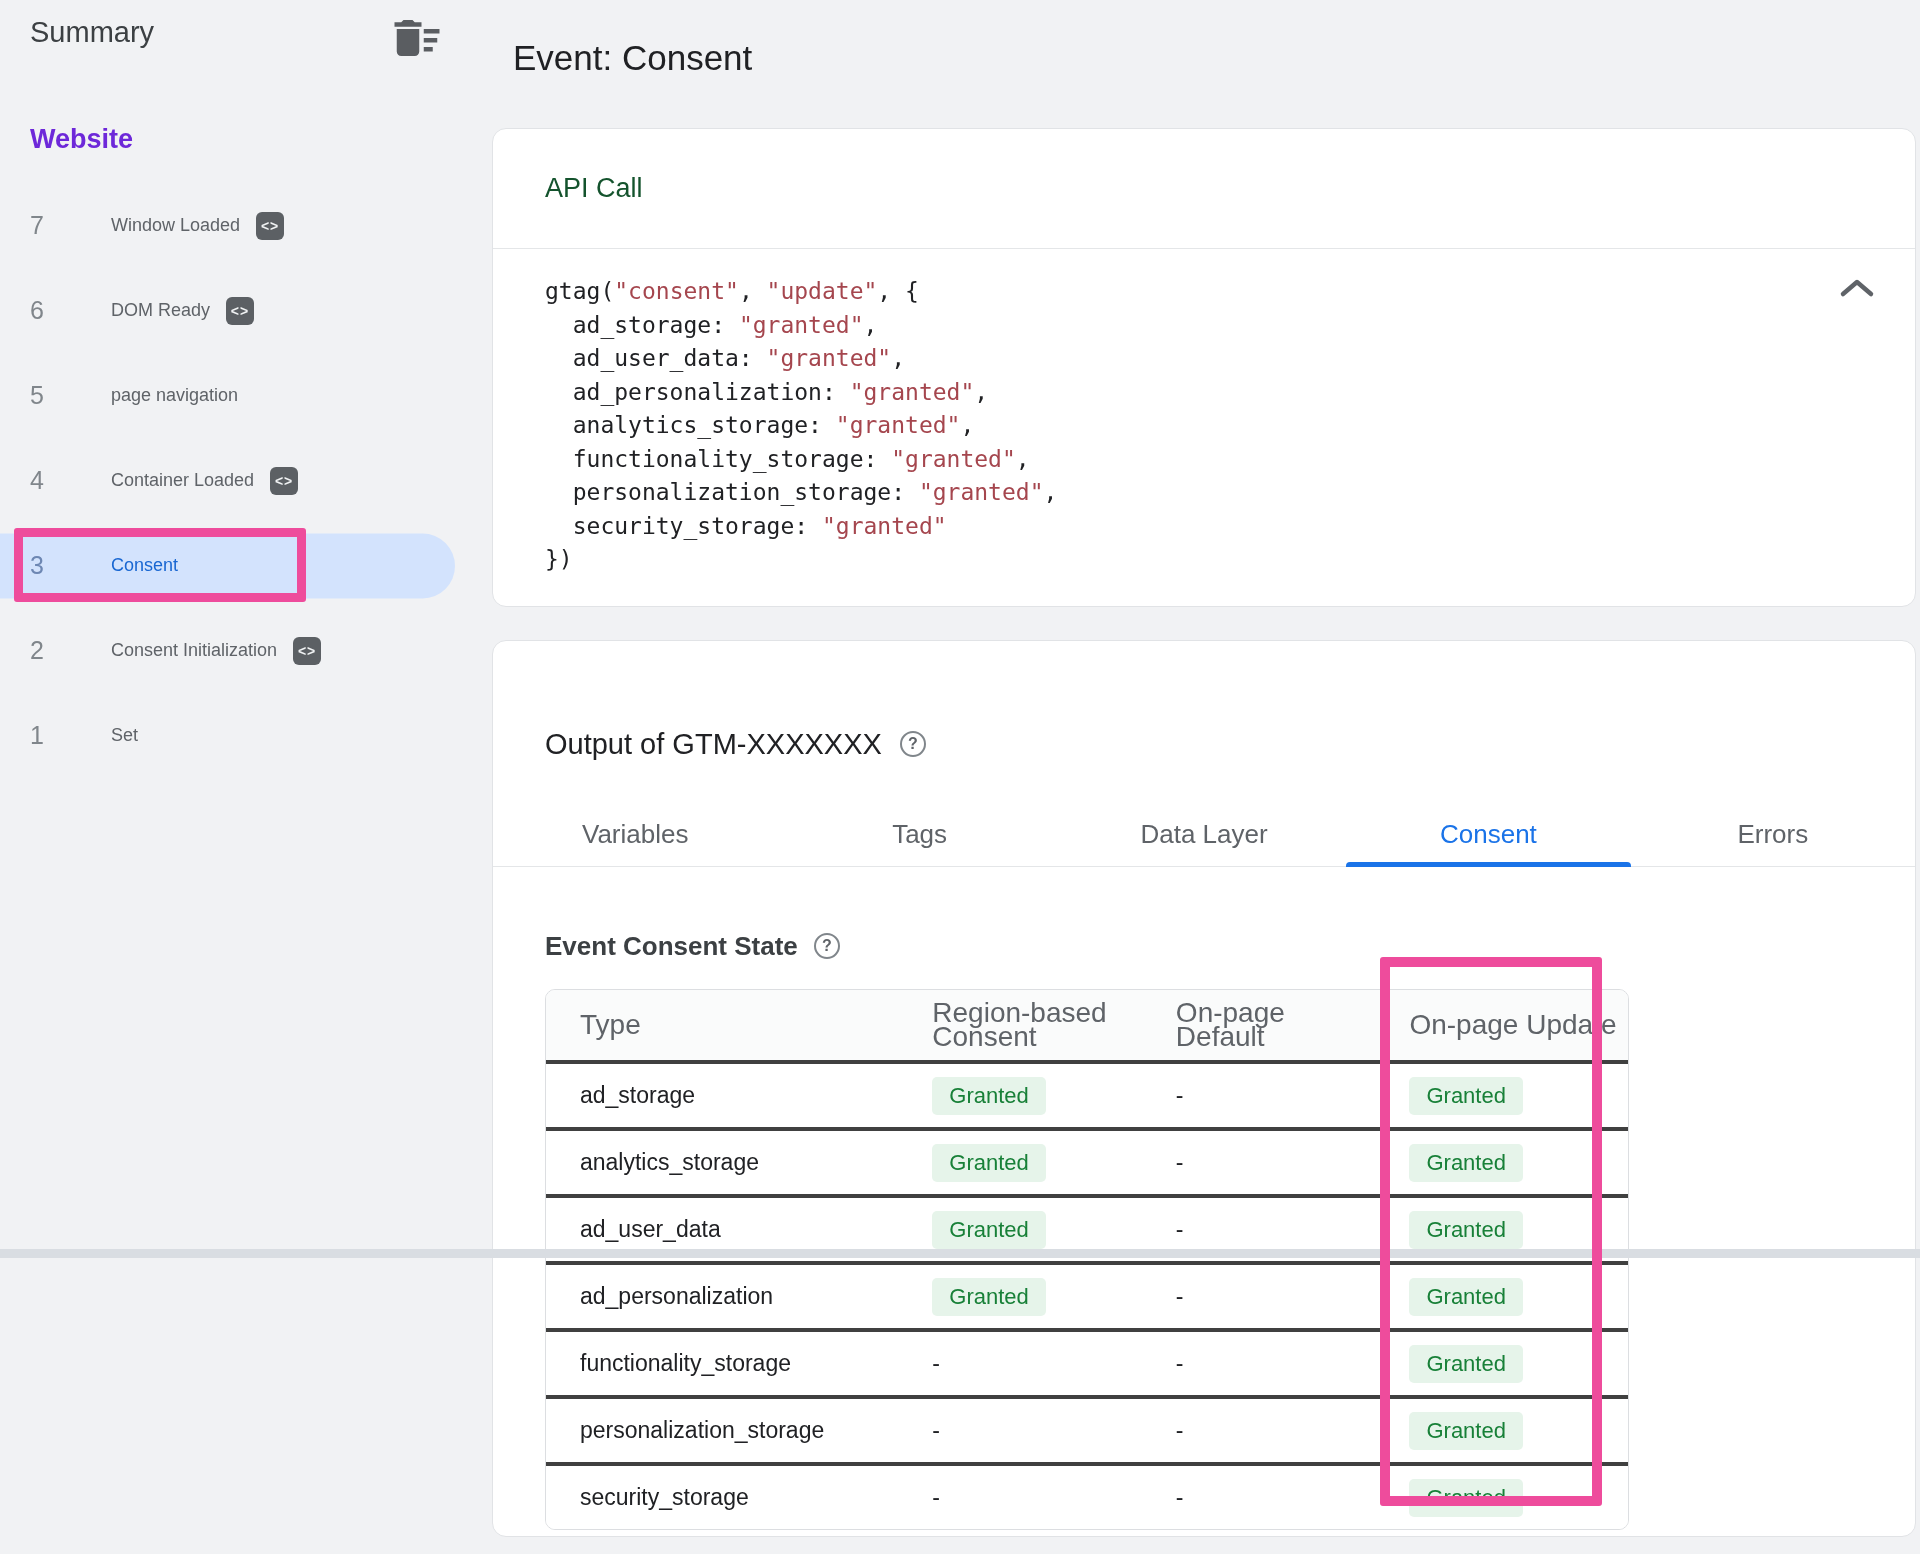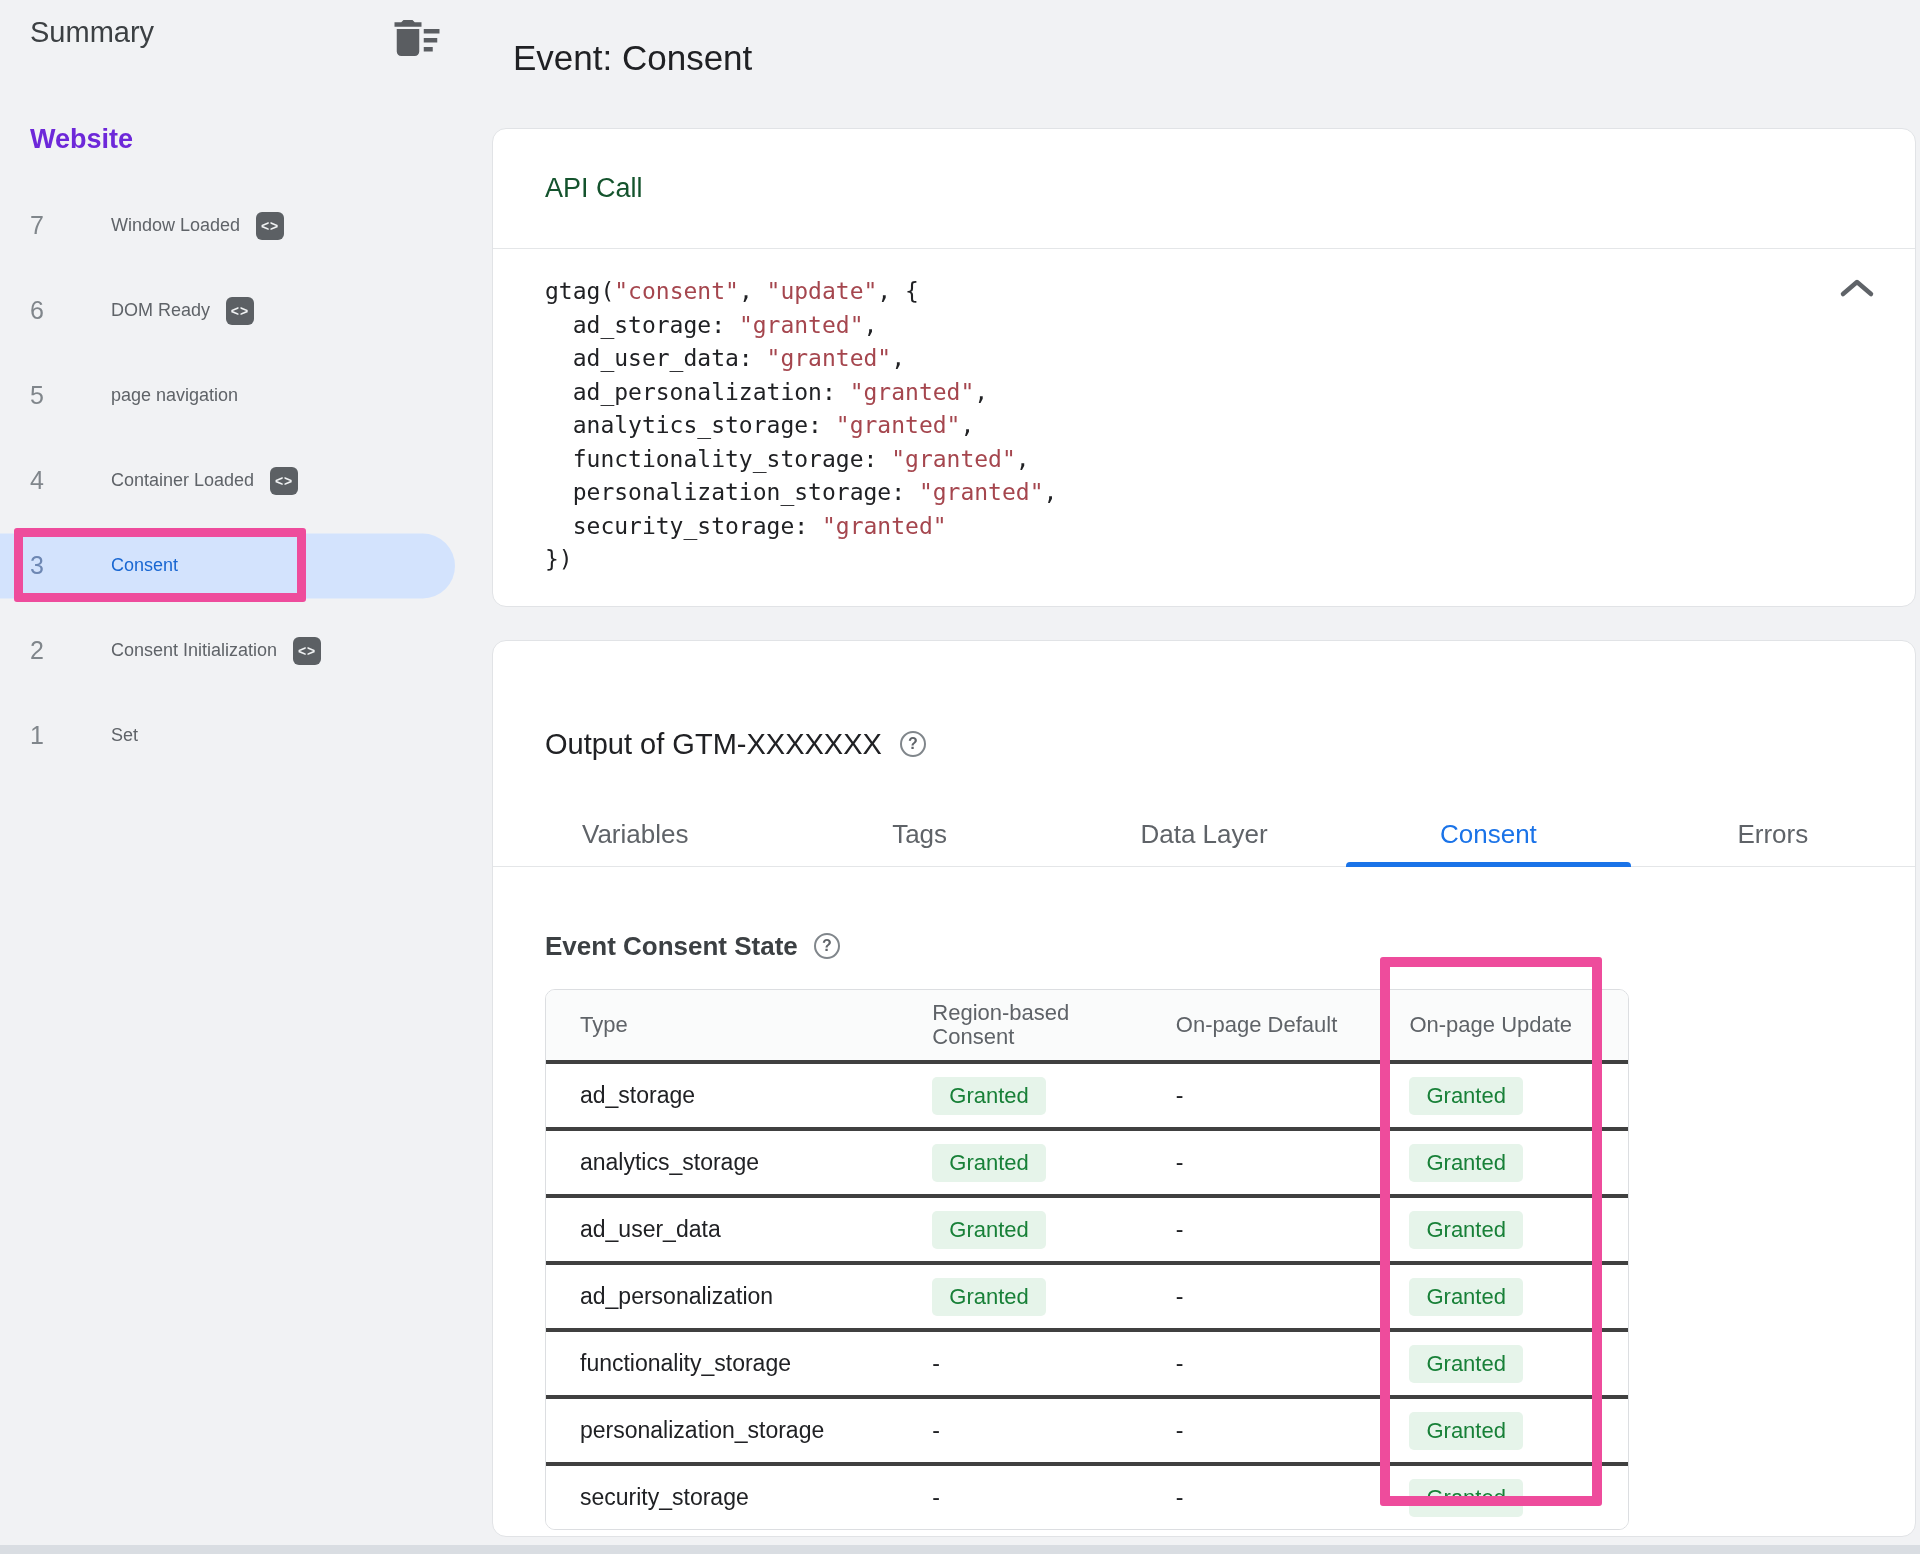--- a/index.html
+++ b/index.html
@@ -3,21 +3,21 @@
 <meta charset="utf-8">
 <style>
   * { box-sizing: border-box; margin: 0; padding: 0; }
   html, body { width: 1920px; height: 1554px; }
   body {
     font-family: "Liberation Sans", sans-serif;
     background: #f1f2f4;
     color: #202124;
     overflow: hidden;
   }
-  #app { position: relative; width: 1920px; height: 1554px; padding-left: 46px; }
+  #app { position: relative; width: 1920px; height: 1258px; padding-left: 46px; }
 
   
   .sidebar-title {
     position: absolute; left: 30px; top: 16px;
     font-size: 29px; color: #3c4043;
   }
   .trash-btn {
     position: absolute; left: 388px; top: 10px;
     width: 58px; height: 58px; border: none; background: transparent; cursor: pointer;
     display: flex; align-items: center; justify-content: center;
@@ -111,21 +111,21 @@
   .consent-table {
     margin: 26px 0 0 52px; width: 1084px;
     border: 1px solid #dcdee1; border-radius: 10px; overflow: hidden;
   }
   .t-row { display: flex; align-items: center; height: 67px; border-top: 4px solid #404040; background: #fff; }
   .t-head { height: 70px; border-top: none; background: #fafbfb; }
   .c-type    { width: 365px; padding-left: 34px; }
   .c-region  { width: 240px; padding-left: 22px; }
   .c-default { width: 230px; padding-left: 26px; }
   .c-update  { width: 249px; padding-left: 30px; }
-  .t-head .hcell { font-size: 22px; font-weight: 500; color: #5f6368; line-height: 24px; }
+  .t-head .hcell { font-size: 28px; font-weight: 500; color: #5f6368; line-height: 24px; }
   .t-row .cell { font-size: 23px; color: #202124; }
   .badge {
     display: inline-block; padding: 6px 17px; border-radius: 5px;
     background: #e6f4ea; color: #188038; font-size: 22px;
   }
   .bottom-strip {
     position: absolute; left: 0; right: 0; bottom: 0; height: 9px; background: #d9dde2;
   }
 </style>
 </head>

